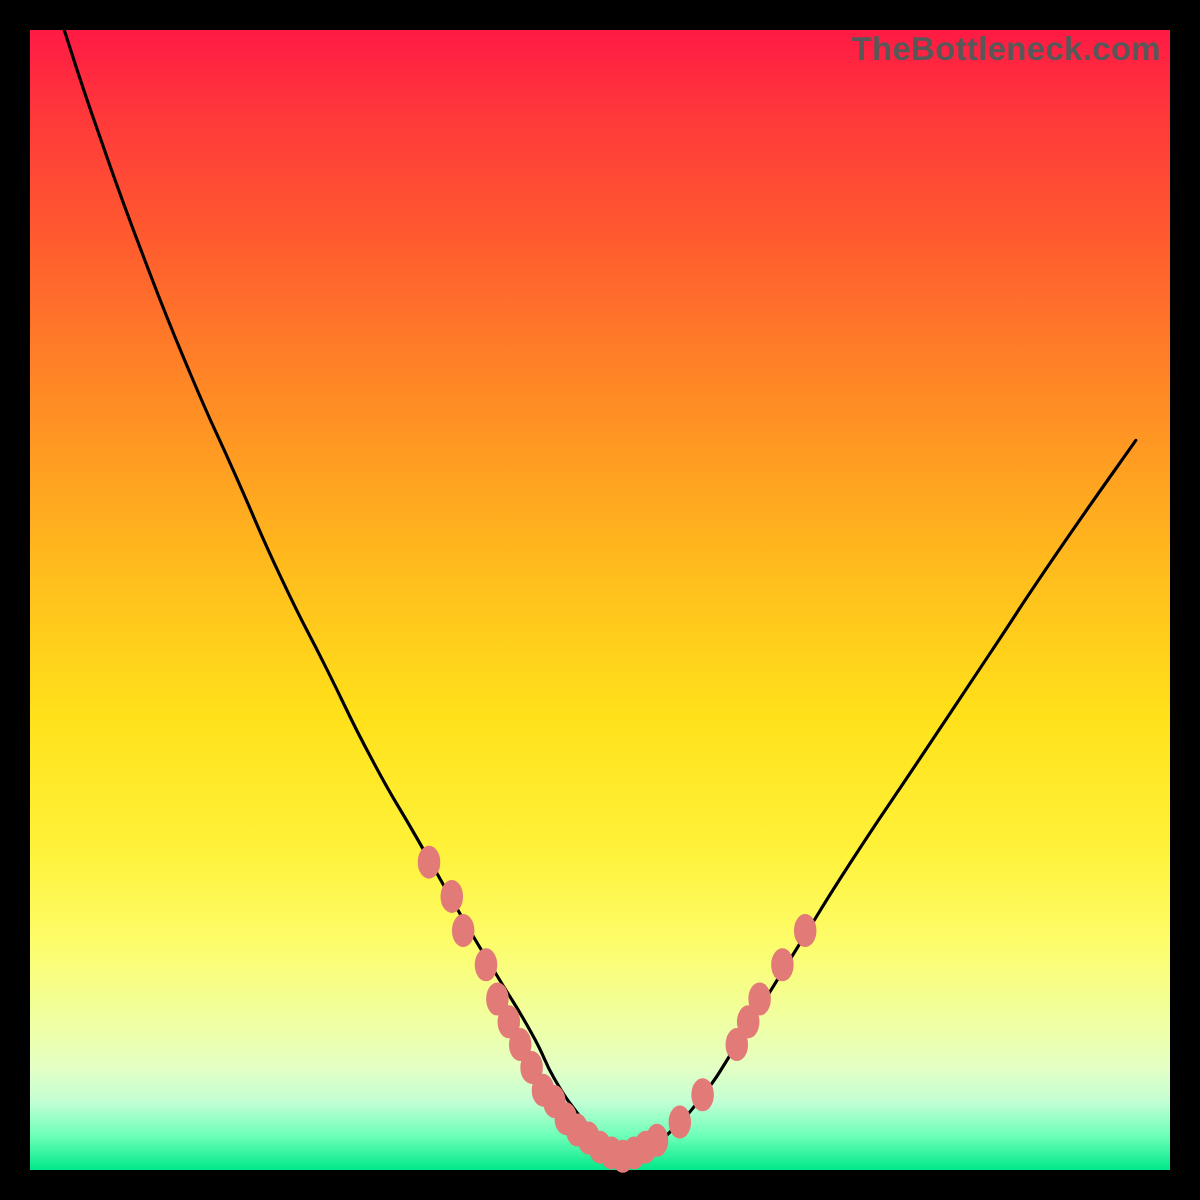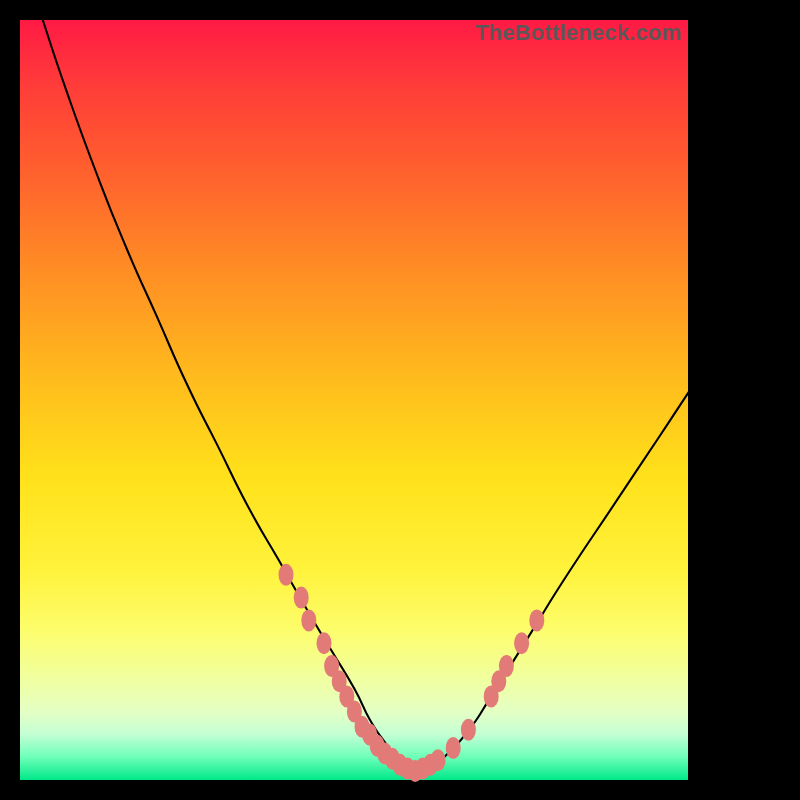--- a/index.html
+++ b/index.html
@@ -7,21 +7,21 @@
   .frame {
     position: relative;
     width: 800px;
     height: 800px;
     background: #000;
   }
   .plot-area {
     position: absolute;
     left: 20px;
     top: 20px;
-    width: 668px;
+    width: 760px;
     height: 760px;
     background: linear-gradient(to bottom,
       #ff1a44 0%,
       #ff3a3a 8%,
       #ff5a2f 18%,
       #ff8a25 32%,
       #ffb81d 46%,
       #ffe11a 60%,
       #fff23a 72%,
       #fdfd6a 80%,

